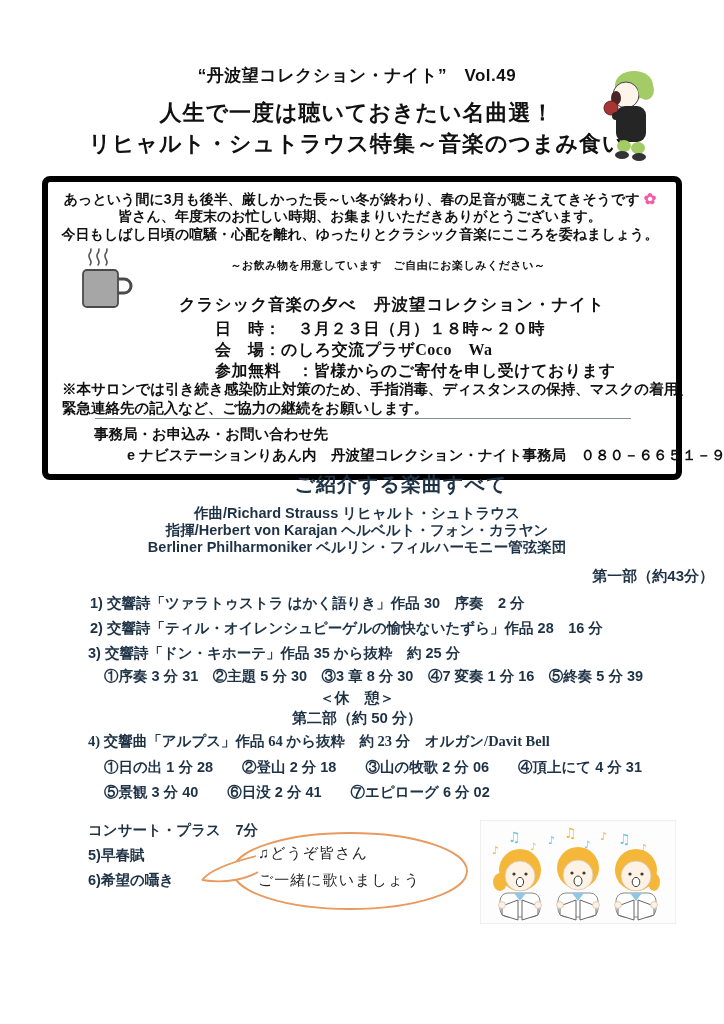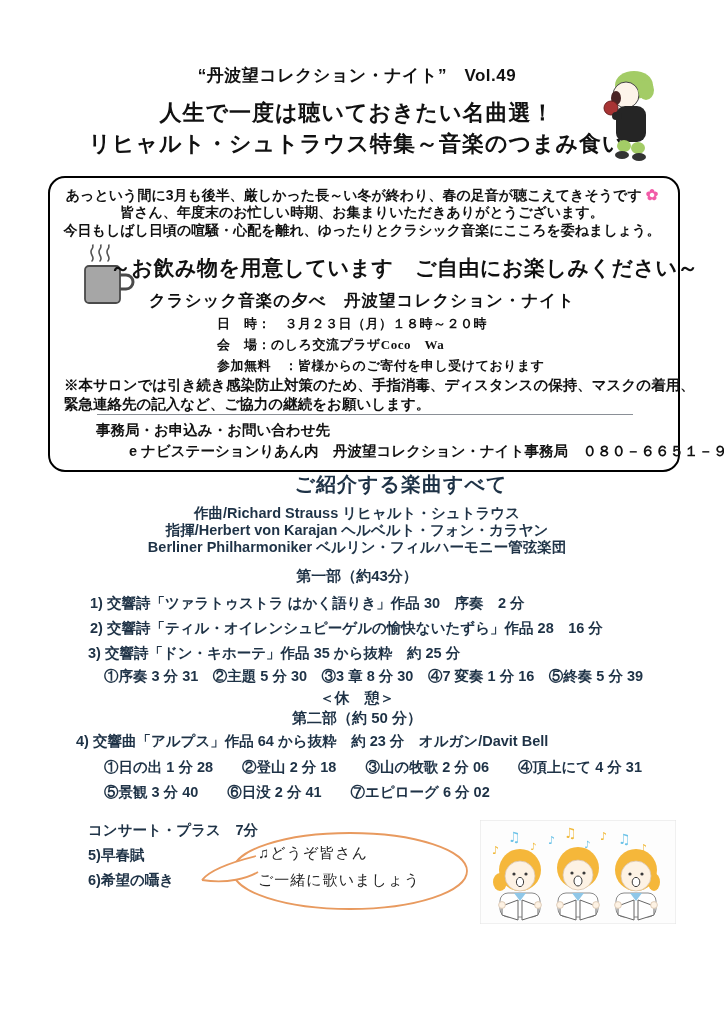--- a/index.html
+++ b/index.html
@@ -6,31 +6,31 @@
   .page{position:relative;width:724px;height:1024px;background:#fff;overflow:hidden;
         font-family:"Liberation Sans",sans-serif;color:#111;}
   .abs{position:absolute;}
   .ctr{left:0;width:714px;text-align:center;}
   .gothic{font-family:"Liberation Sans",sans-serif;font-weight:bold;}
   .mincho{font-family:"Liberation Serif",serif;font-weight:bold;}
   .navy{color:#1e3246;}
   .title{font-size:17px;letter-spacing:.5px;}
   .subtitle{font-size:22px;letter-spacing:1px;}
   .greet{font-size:14px;}
-  .drinks{font-size:21px;letter-spacing:.5px;}
+  .drinks{font-size:11px;letter-spacing:.5px;}
   .eventname{font-size:16.5px;letter-spacing:1px;}
-  .eventrow{font-size:13px;letter-spacing:.5px;}
+  .eventrow{font-size:16px;letter-spacing:.5px;}
   .covid{font-size:14.5px;}
   .contact{font-size:14.5px;margin-left:32px;}
   .progheading{font-size:20px;letter-spacing:1px;margin-left:44px;}
   .credit{font-size:14.5px;}
   .partheading{font-size:15px;}
   .pitem{font-size:14.5px;}
   .bubbletext{font-family:"Liberation Serif",serif;font-size:15px;letter-spacing:1px;color:#222;}
-  .infobox{left:48px;top:176px;width:628px;height:292px;border:2px solid #000000;border-radius:17px;background:#fff;}
+  .infobox{left:42px;top:176px;width:628px;height:292px;border:6px solid #000000;border-radius:8px;background:#fff;}
   .boxline{position:absolute;white-space:nowrap;}
   .flower{color:#f25ca8;font-size:15px;}
   .rule{position:absolute;left:47px;top:236px;width:536px;border-top:1.5px solid #8a8f96;}
 </style>
 </head>
 <body>
 
 <div class="page">
 
   <div class="abs ctr gothic title" style="top:64px;">“丹波望コレクション・ナイト”　Vol.49</div>
@@ -69,50 +69,50 @@
           <path d="M20 17 C24 13 16 10 20 5 C22 2.5 20 2 21 1"></path>
           <path d="M28 17 C32 13 24 10 28 5 C30 2.5 28 2 29 1"></path>
         </g>
         <rect x="5" y="22" width="35" height="37" rx="4" fill="#a6a6a6" stroke="#4a4a4a" stroke-width="1.8"></rect>
         <path d="M40 31 h6 a7 7 0 0 1 0 14 h-6" fill="none" stroke="#4a4a4a" stroke-width="3"></path>
       </svg>
     </span>
 
     <div class="boxline gothic drinks" style="top:76px;left:60px;width:560px;text-align:center;">～お飲み物を用意しています　ご自由にお楽しみください～</div>
 
-    <div class="boxline mincho eventname" style="top:112px;left:0;width:624px;text-align:center;">クラシック音楽の夕べ　丹波望コレクション・ナイト</div>
+    <div class="boxline mincho eventname" style="top:112px;left:0;width:624px;text-align:center;padding-left:32px;">クラシック音楽の夕べ　丹波望コレクション・ナイト</div>
     <div class="boxline mincho eventrow" style="top:137px;left:167px;">日　時：　３月２３日（月）１８時～２０時</div>
     <div class="boxline mincho eventrow" style="top:158px;left:167px;">会　場：のしろ交流プラザCoco　Wa</div>
     <div class="boxline mincho eventrow" style="top:179px;left:167px;">参加無料　：皆様からのご寄付を申し受けております</div>
 
     <div class="boxline gothic covid" style="top:198px;left:14px;">※本サロンでは引き続き感染防止対策のため、手指消毒、ディスタンスの保持、マスクの着用、</div>
     <div class="boxline gothic covid" style="top:217px;left:14px;">緊急連絡先の記入など、ご協力の継続をお願いします。</div>
 
     <div class="rule"></div>
 
     <div class="boxline gothic contact" style="top:243px;left:14px;">事務局・お申込み・お問い合わせ先</div>
     <div class="boxline gothic contact" style="top:264px;left:47px;">e ナビステーションりあん内　丹波望コレクション・ナイト事務局　０８０－６６５１－９６３４</div>
   </div>
 
   <div class="abs ctr gothic navy progheading" style="top:471px;">ご紹介する楽曲すべて</div>
 
   <div class="abs ctr gothic navy credit" style="top:504px;">作曲/Richard Strauss リヒャルト・シュトラウス</div>
   <div class="abs ctr gothic navy credit" style="top:521px;">指揮/Herbert von Karajan ヘルベルト・フォン・カラヤン</div>
   <div class="abs ctr gothic navy credit" style="top:538px;">Berliner Philharmoniker ベルリン・フィルハーモニー管弦楽団</div>
 
-  <div class="abs ctr gothic navy partheading" style="top:567px;">第一部（約43分）</div>
+  <div class="abs ctr gothic navy partheading" style="top:567px;text-align:right;">第一部（約43分）</div>
   <div class="abs gothic navy pitem" style="left:90px;top:594px;">1)  交響詩「ツァラトゥストラ はかく語りき」作品 30　序奏　2 分</div>
   <div class="abs gothic navy pitem" style="left:90px;top:619px;">2)  交響詩「ティル・オイレンシュピーゲルの愉快ないたずら」作品 28　16 分</div>
   <div class="abs gothic navy pitem" style="left:88px;top:644px;">3) 交響詩「ドン・キホーテ」作品 35 から抜粋　約 25 分</div>
   <div class="abs gothic navy pitem" style="left:104px;top:667px;">①序奏 3 分 31　②主題 5 分 30　③3 章 8 分 30　④7 変奏 1 分 16　⑤終奏 5 分 39</div>
 
   <div class="abs ctr gothic navy partheading" style="top:689px;">＜休　憩＞</div>
   <div class="abs ctr gothic navy partheading" style="top:709px;">第二部（約 50 分）</div>
 
-  <div class="abs gothic navy pitem" style="left:76px;top:732px;">4) 交響曲「アルプス」作品 64 から抜粋　約 23 分　オルガン/Davit Bell</div>
+  <div class="abs gothic navy pitem" style="left:88px;top:732px;font-family:Liberation Serif, serif;">4) 交響曲「アルプス」作品 64 から抜粋　約 23 分　オルガン/Davit Bell</div>
   <div class="abs gothic navy pitem" style="left:104px;top:758px;">①日の出 1 分 28　　②登山 2 分 18　　③山の牧歌 2 分 06　　④頂上にて 4 分 31</div>
   <div class="abs gothic navy pitem" style="left:104px;top:783px;">⑤景観 3 分 40　　⑥日没 2 分 41　　⑦エピローグ 6 分 02</div>
 
   <div class="abs gothic navy pitem" style="left:88px;top:821px;">コンサート・プラス　7分</div>
   <div class="abs gothic navy pitem" style="left:88px;top:846px;">5)早春賦</div>
   <div class="abs gothic navy pitem" style="left:88px;top:871px;">6)希望の囁き</div>
 
   <span class="abs" style="left:198px;top:830px;">
     <svg width="272" height="82" viewBox="0 0 272 82">
       <ellipse cx="152" cy="41" rx="117" ry="38" fill="#ffffff" stroke="#e89a5f" stroke-width="1.8"></ellipse>

